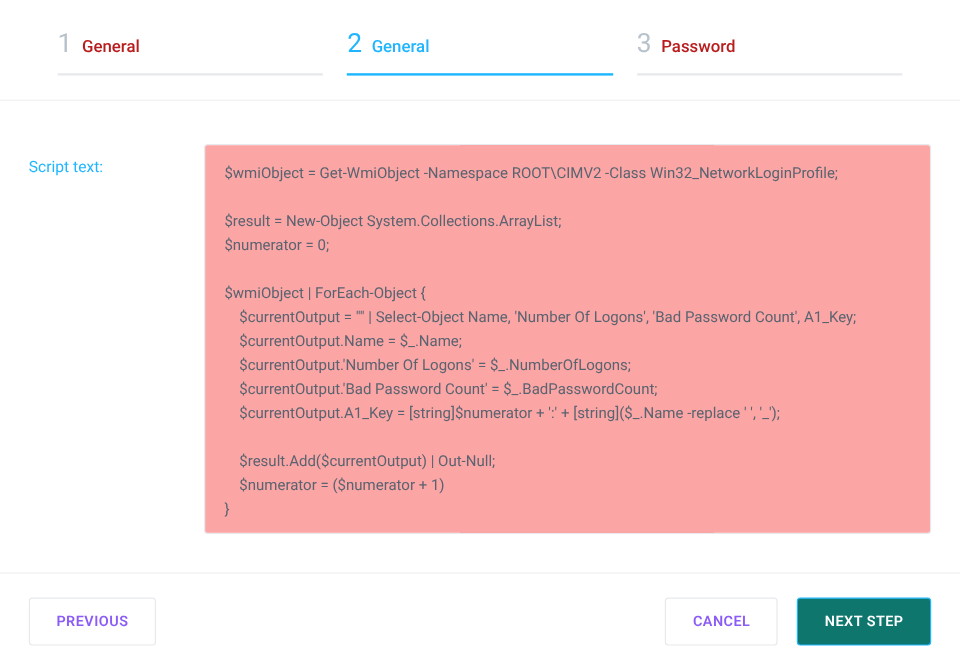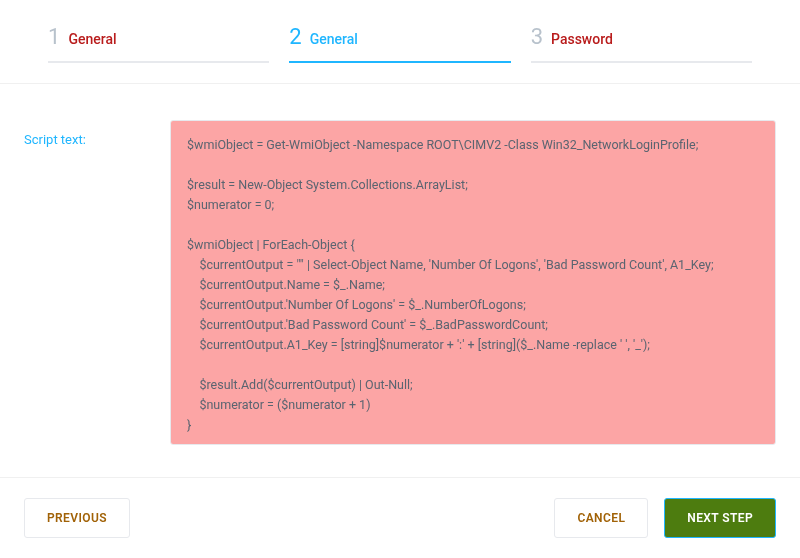--- a/index.html
+++ b/index.html
@@ -104,25 +104,25 @@
     }
     .btn {
       font-size: 12px;
       font-weight: 600;
       letter-spacing: 0.4px;
       padding: 12px 22px;
       border-radius: 3px;
       cursor: pointer;
       background: #ffffff;
       border: 1px solid #e7e9ed;
-      color: #a16207;
+      color: #8b5cf6;
       font-family: inherit;
     }
     .btn.primary {
-      background: #4d7c0f;
+      background: #0f766e;
       border-color: #1fb6ff;
       color: #ffffff;
     }
   </style>
 </head>
 <body>
 
 <div class="wizard-container">
 
   <div class="steps-bar">

